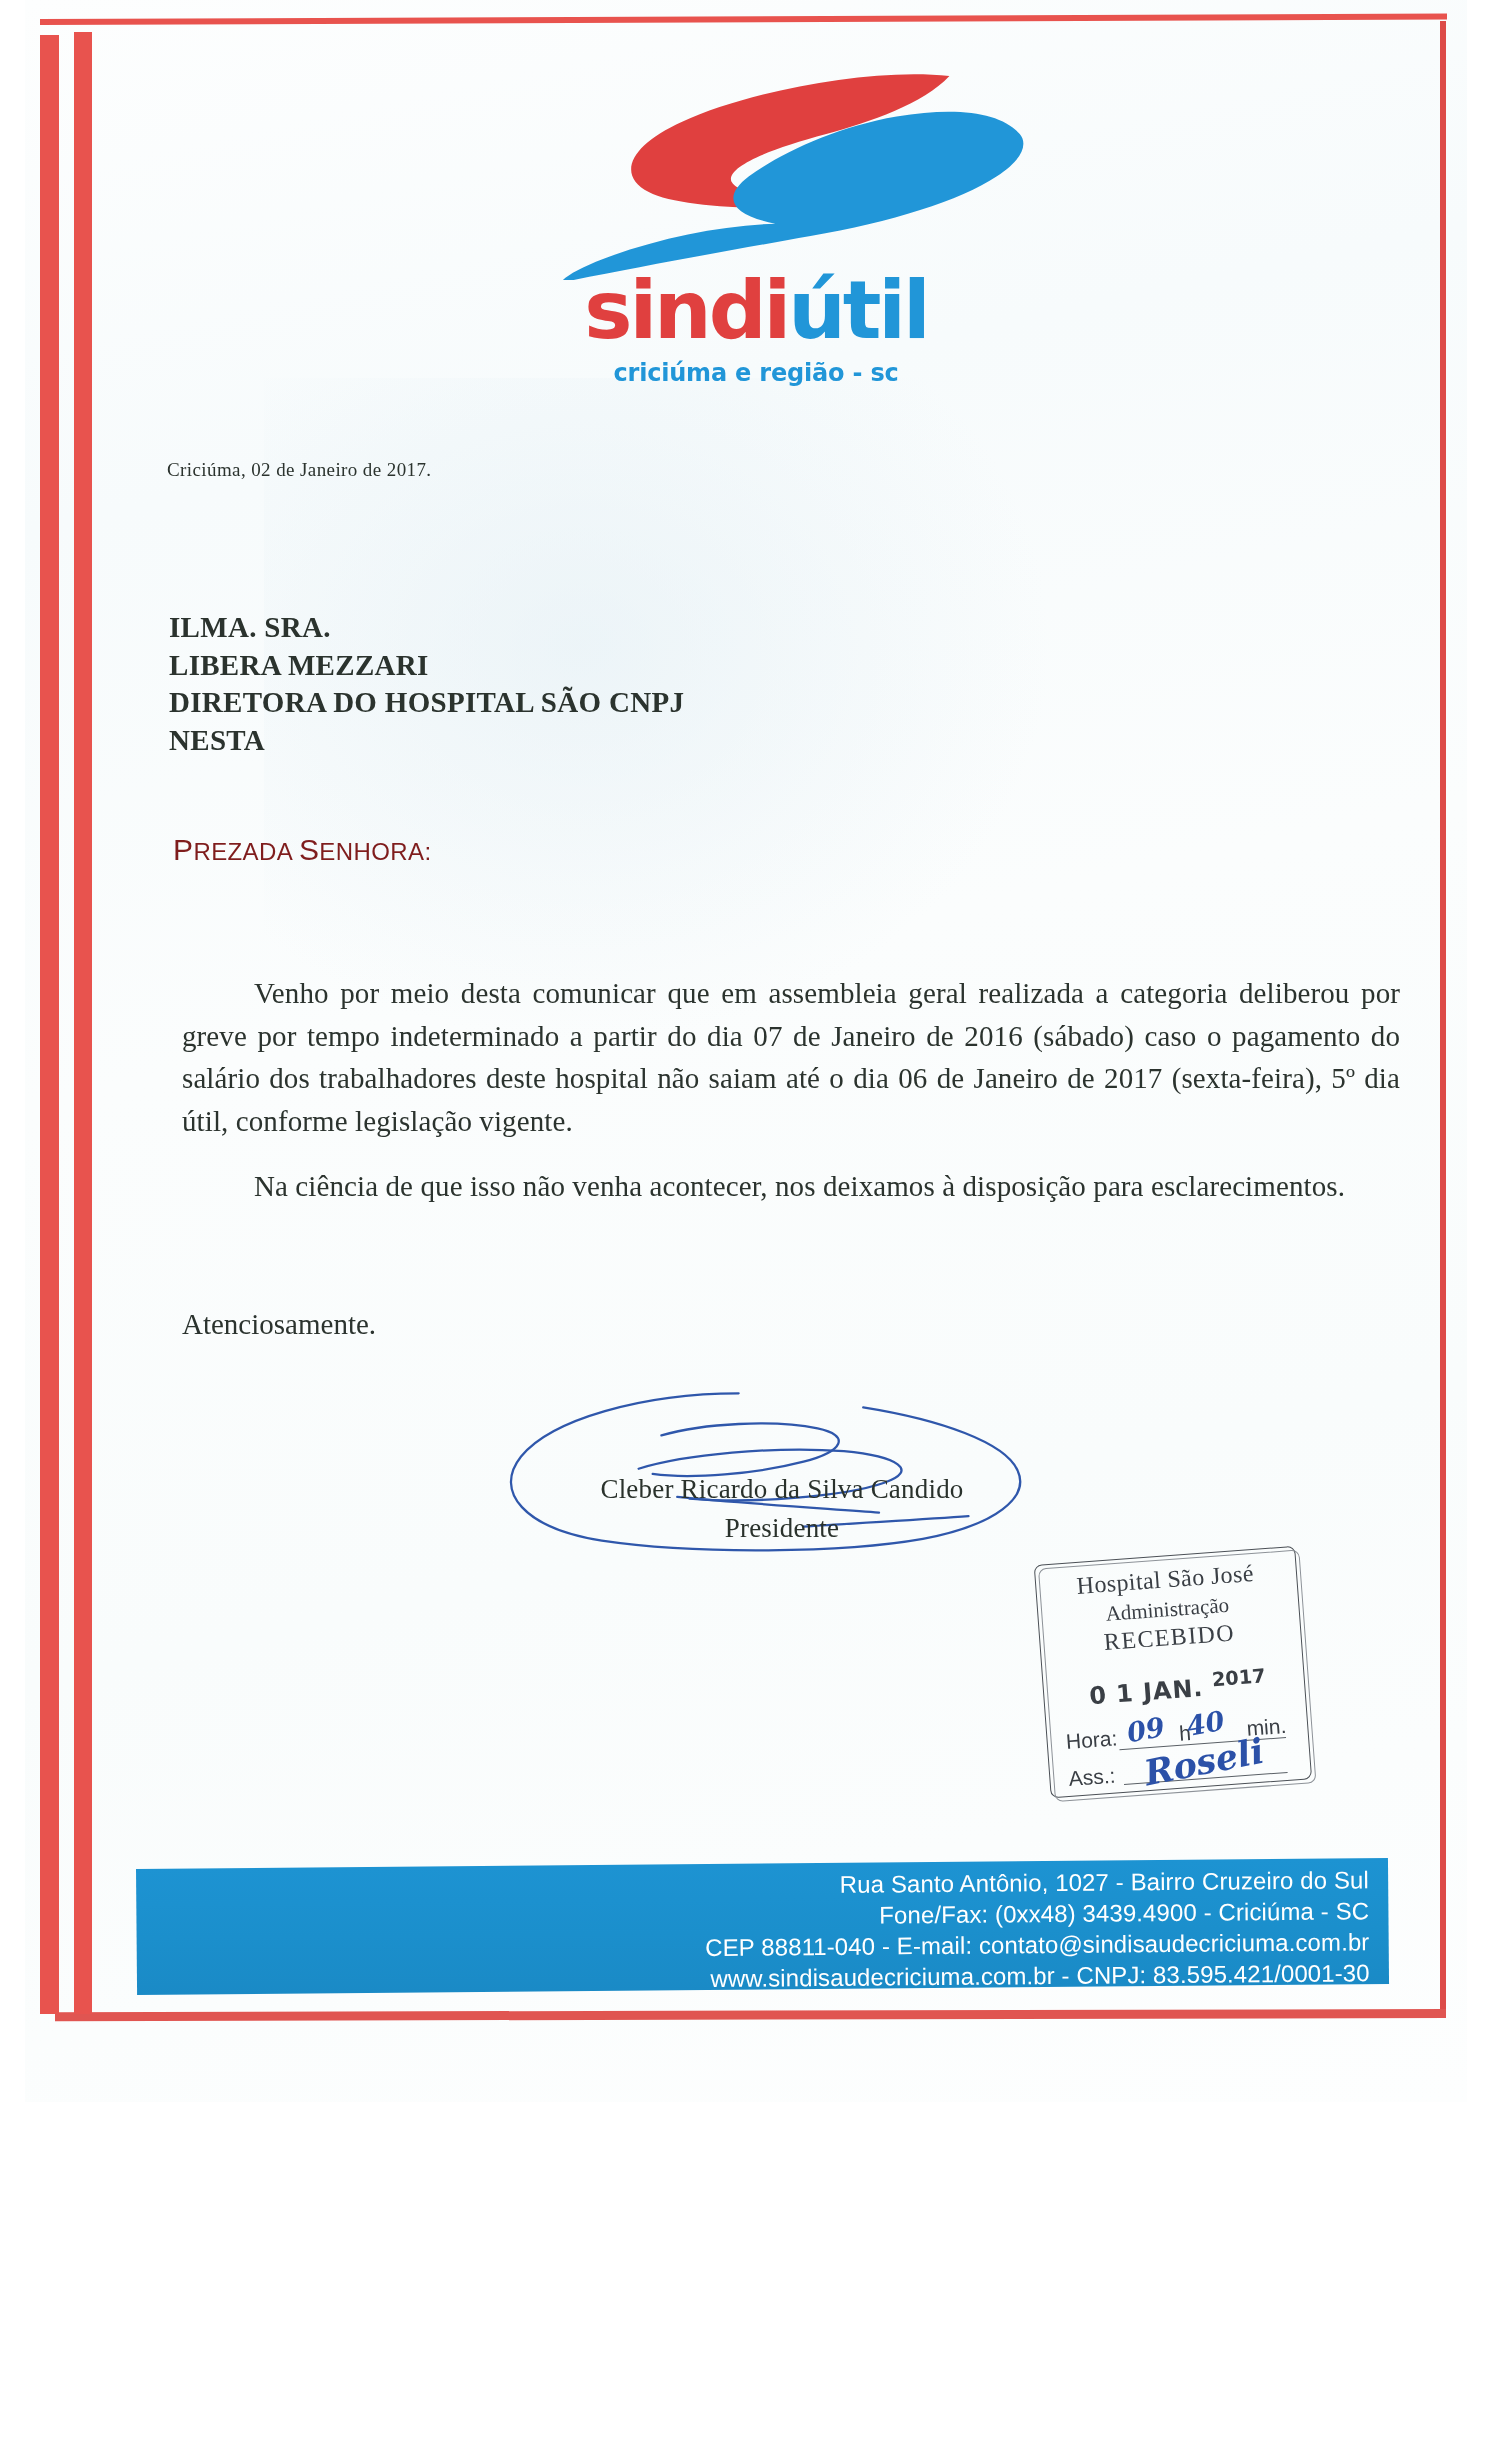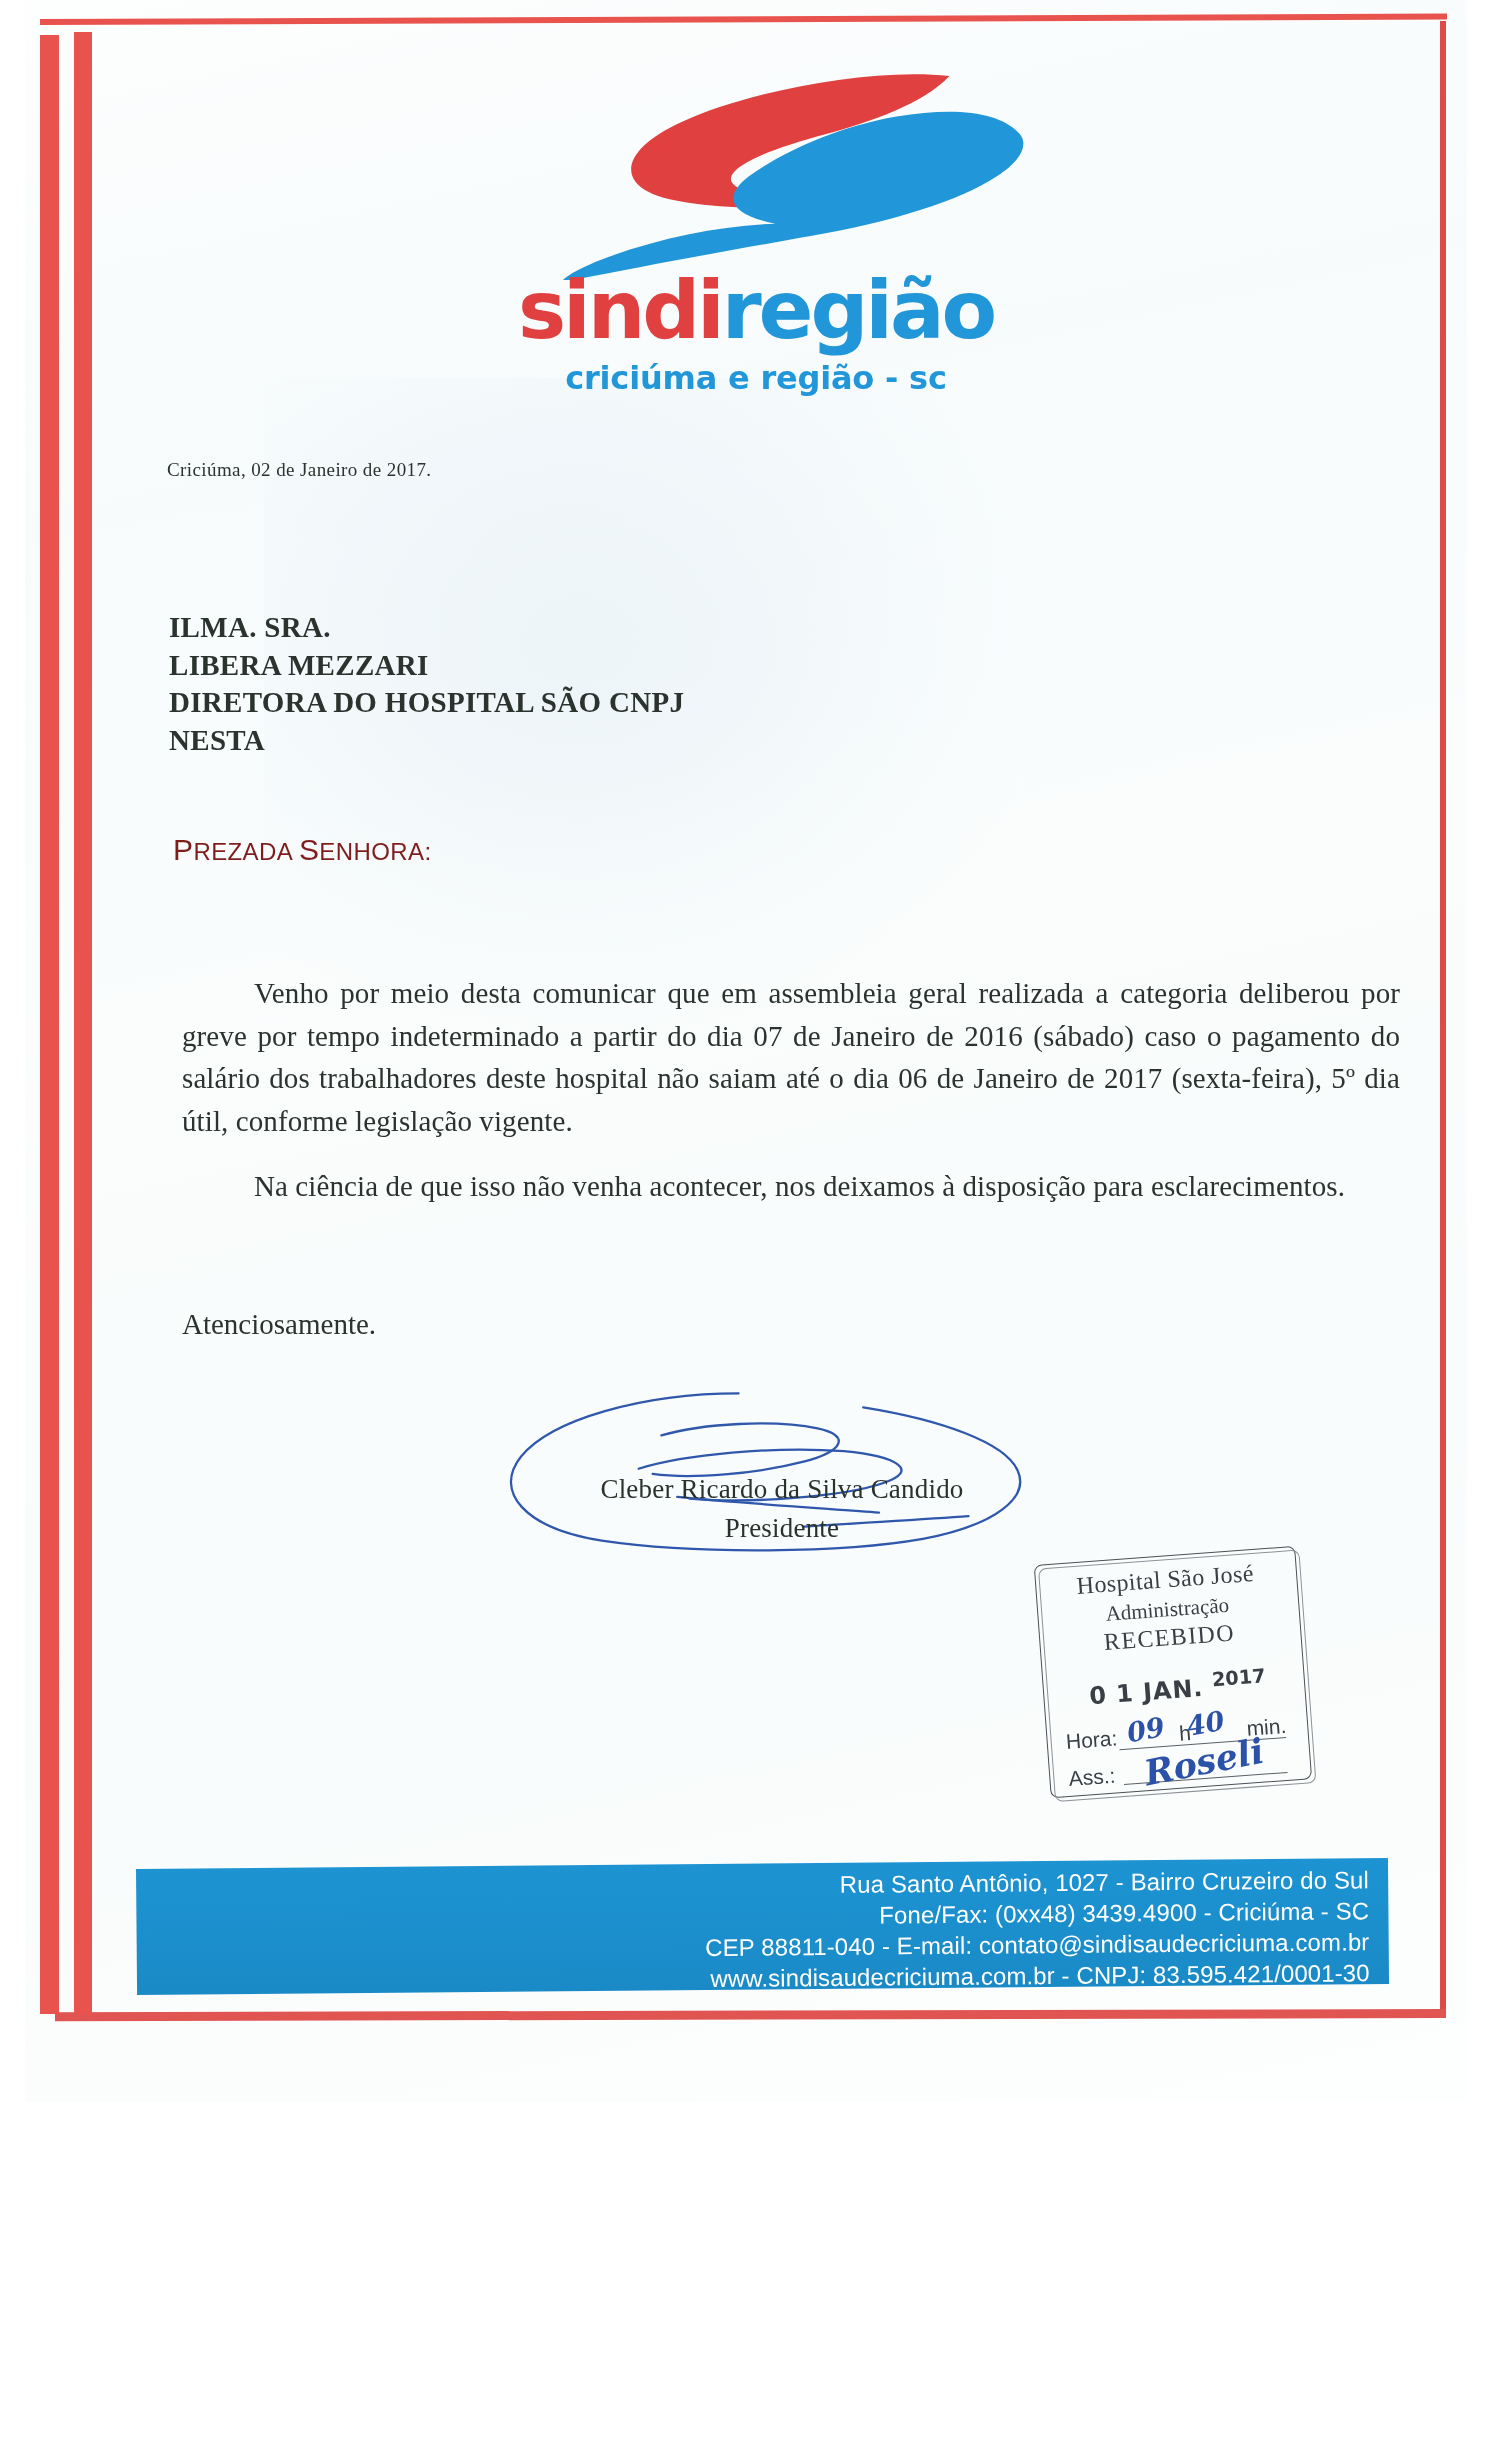--- a/index.html
+++ b/index.html
@@ -24,21 +24,21 @@
 
   
   .logo{position:absolute;left:457px;top:69px;width:598px;height:352px;}
   .logo svg{display:block;}
   .logo-word{position:absolute;left:0;top:201px;width:598px;text-align:center;
              font-family:"DejaVu Sans", sans-serif;font-weight:700;font-size:81px;
              letter-spacing:-3.1px;line-height:1;}
   .w-red{color:#e0403f;}
   .w-blue{color:#2196d8;}
   .logo-tag{position:absolute;left:0;top:290px;width:598px;text-align:center;
-            font-family:"DejaVu Sans", sans-serif;font-weight:700;font-size:32px;
+            font-family:"DejaVu Sans", sans-serif;font-weight:700;font-size:24px;
             color:#2196d8;letter-spacing:-0.2px;}
 
   
   .date{position:absolute;left:167px;top:459px;font-size:19px;letter-spacing:0.4px;}
 
   .addr{position:absolute;left:169px;top:609px;font-weight:700;font-size:29px;line-height:1.30;
         letter-spacing:0.3px;}
   .addr div{white-space:nowrap;}
 
   .salut{position:absolute;left:173px;top:833px;
@@ -107,21 +107,21 @@
   <div class="frame-right"></div>
   <div class="frame-bottom"></div>
   <div class="bar-outer"></div>
   <div class="bar-inner"></div>
 
   <div class="logo">
     <svg width="598" height="211" viewBox="0 0 680 240">
       <path d="M560 8 C470 -2 330 26 256 60 C198 86 180 120 218 140 C248 156 330 160 400 158 C356 150 318 140 312 128 C306 112 352 92 420 74 C470 60 530 40 560 8 Z" fill="#e0403f"></path>
       <path d="M640 74 C620 50 570 42 500 54 C430 66 368 96 332 122 C300 146 312 166 362 176 C300 178 230 192 166 216 C140 226 122 236 118 243 C200 226 312 206 402 190 C494 174 572 150 614 122 C642 104 650 86 640 74 Z" fill="#2196d8"></path>
     </svg>
-    <div class="logo-word"><span class="w-red">sindi</span><span class="w-blue">região</span></div>
+    <div class="logo-word"><span class="w-red">sindi</span><span class="w-blue">útil</span></div>
     <div class="logo-tag">criciúma e região - sc</div>
   </div>
 
   <div class="date">Criciúma, 02 de Janeiro de 2017.</div>
 
   <div class="addr">
     <div>ILMA. SRA.</div>
     <div>LIBERA MEZZARI</div>
     <div>DIRETORA DO HOSPITAL SÃO CNPJ</div>
     <div>NESTA</div>

